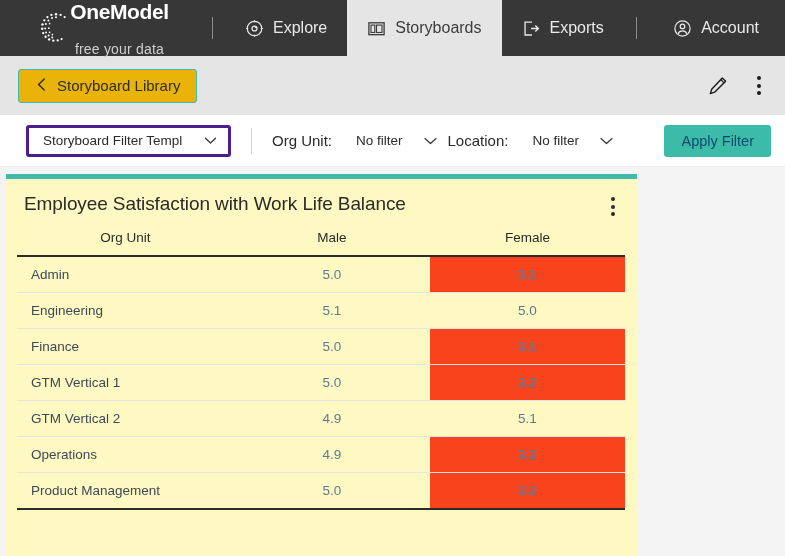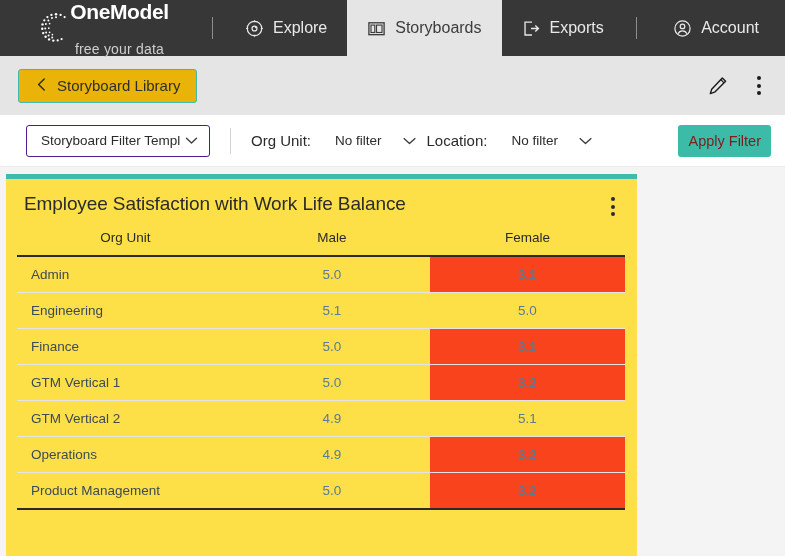--- a/index.html
+++ b/index.html
@@ -67,43 +67,43 @@
   .kebab{display:flex;flex-direction:column;gap:3.5px;cursor:pointer;padding:4px 6px;}
   .kebab i{width:4px;height:4px;border-radius:50%;background:#1b1b1b;display:block;}
 
   
   .filterbar{
     height:52px;width:785px;background:#ffffff;
     display:flex;align-items:center;box-sizing:border-box;
     padding:0 14px 0 26px;border-bottom:1px solid #ececec;
   }
   .tpl-select{
-    width:184px;height:32px;box-sizing:border-box;
-    border:1px solid #4c1d95;border-radius:3px;background:#fff;
+    width:205px;height:32px;box-sizing:border-box;
+    border:3px solid #4c1d95;border-radius:3px;background:#fff;
     display:flex;align-items:center;justify-content:space-between;
     padding:0 11px 0 14px;font-size:13.5px;color:#2b2b2b;cursor:pointer;
   }
   .vbar{width:1px;height:26px;background:#d2d2d2;margin:0 20px;}
   .filt{display:flex;align-items:center;gap:24px;margin-right:6px;white-space:nowrap;}
   .filt-label{font-size:15px;color:#2b2b2b;}
   .filt-value{font-size:13.5px;color:#2b2b2b;cursor:pointer;}
   .caret{margin:0 10px 0 14px;cursor:pointer;display:flex;align-items:center;}
   .apply-btn{
     margin-left:auto;background:#3cbca8;border:none;border-radius:3px;
-    height:32px;padding:0 10px;color:#7f1d1d;font-size:14.5px;
+    height:32px;padding:0 17px;color:#0c4a6e;font-size:14.5px;
     cursor:pointer;font-family:inherit;
   }
 
   
   .canvas{
     width:785px;height:389px;background:#f4f4f4;
     box-sizing:border-box;padding:7px 0 0 6px;
   }
   .card{
-    width:631px;background:#fde047;
+    width:631px;background:#fef9c3;
     border-top:5px solid #3fbaac;
     box-sizing:border-box;
     height:382px;
   }
   .card-head{
     display:flex;align-items:flex-start;justify-content:space-between;
     padding:14px 16px 0 18px;
   }
   .card-title{
     font-size:19px;color:#2b2b2b;font-weight:normal;letter-spacing:-.1px;

